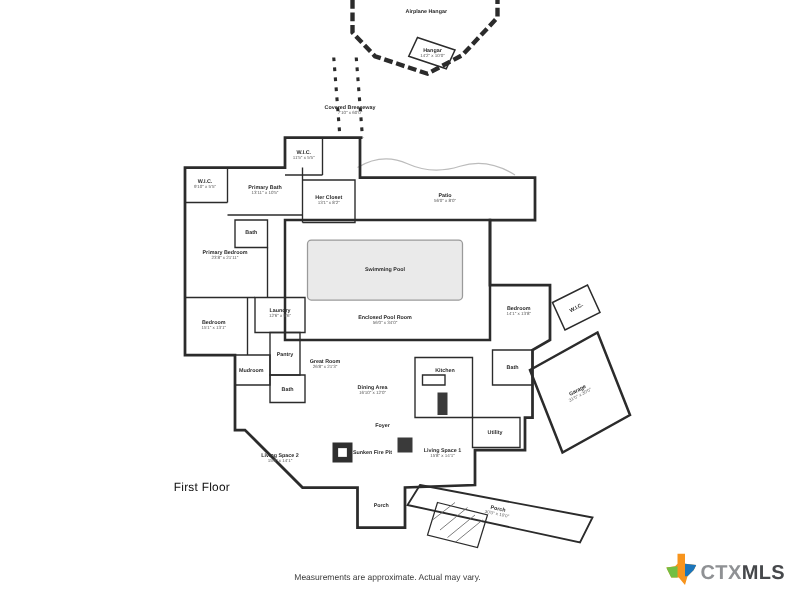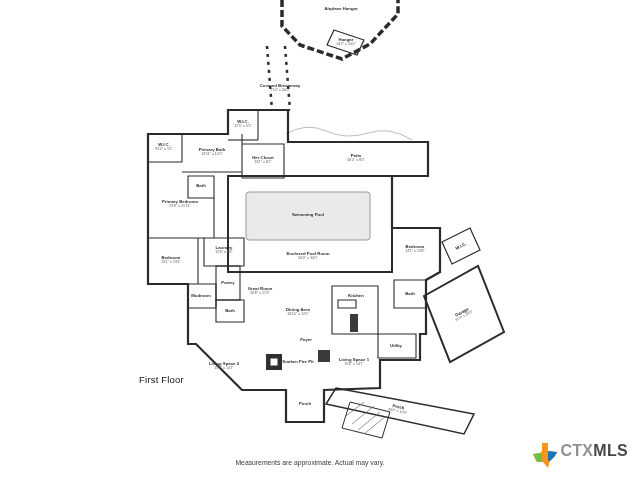--- a/index.html
+++ b/index.html
@@ -8,33 +8,33 @@
     overflow:hidden;font-family:"Liberation Sans",sans-serif;color:#222;
   }
   .plan-svg{position:absolute;left:0;top:0;width:640px;height:480px;}
   .room-label{
     position:absolute;text-align:center;line-height:1.2;white-space:nowrap;
     color:#333;pointer-events:none;
   }
   .room-label .rn{font-size:4.3px;font-weight:600;color:#2e2e2e;}
   .room-label .rd{font-size:3.6px;color:#5a5a5a;}
   .first-floor{
-    position:absolute;left:139px;top:374px;font-size:9.5px;color:#111;
+    position:absolute;left:139px;top:385px;font-size:9.5px;color:#111;
     letter-spacing:.2px;
   }
   .address{
     position:absolute;left:110px;width:400px;top:445px;text-align:center;
     font-size:10.5px;color:#1d1d1d;
   }
   .disclaimer{
     position:absolute;left:110px;width:400px;top:459px;text-align:center;
     font-size:6.8px;color:#3a3a3a;
   }
   .logo{
-    position:absolute;right:12px;top:442px;display:flex;align-items:flex-start;gap:3px;
+    position:absolute;right:12px;top:442px;display:flex;align-items:flex-end;gap:3px;
   }
   .logo-text{font-size:16px;font-weight:bold;letter-spacing:.3px;}
   .logo-text .gray{color:#8f9194;}
   .logo-text .dark{color:#46484b;}
 </style>
 </head>
 <body>
 
 <div class="canvas">
 

